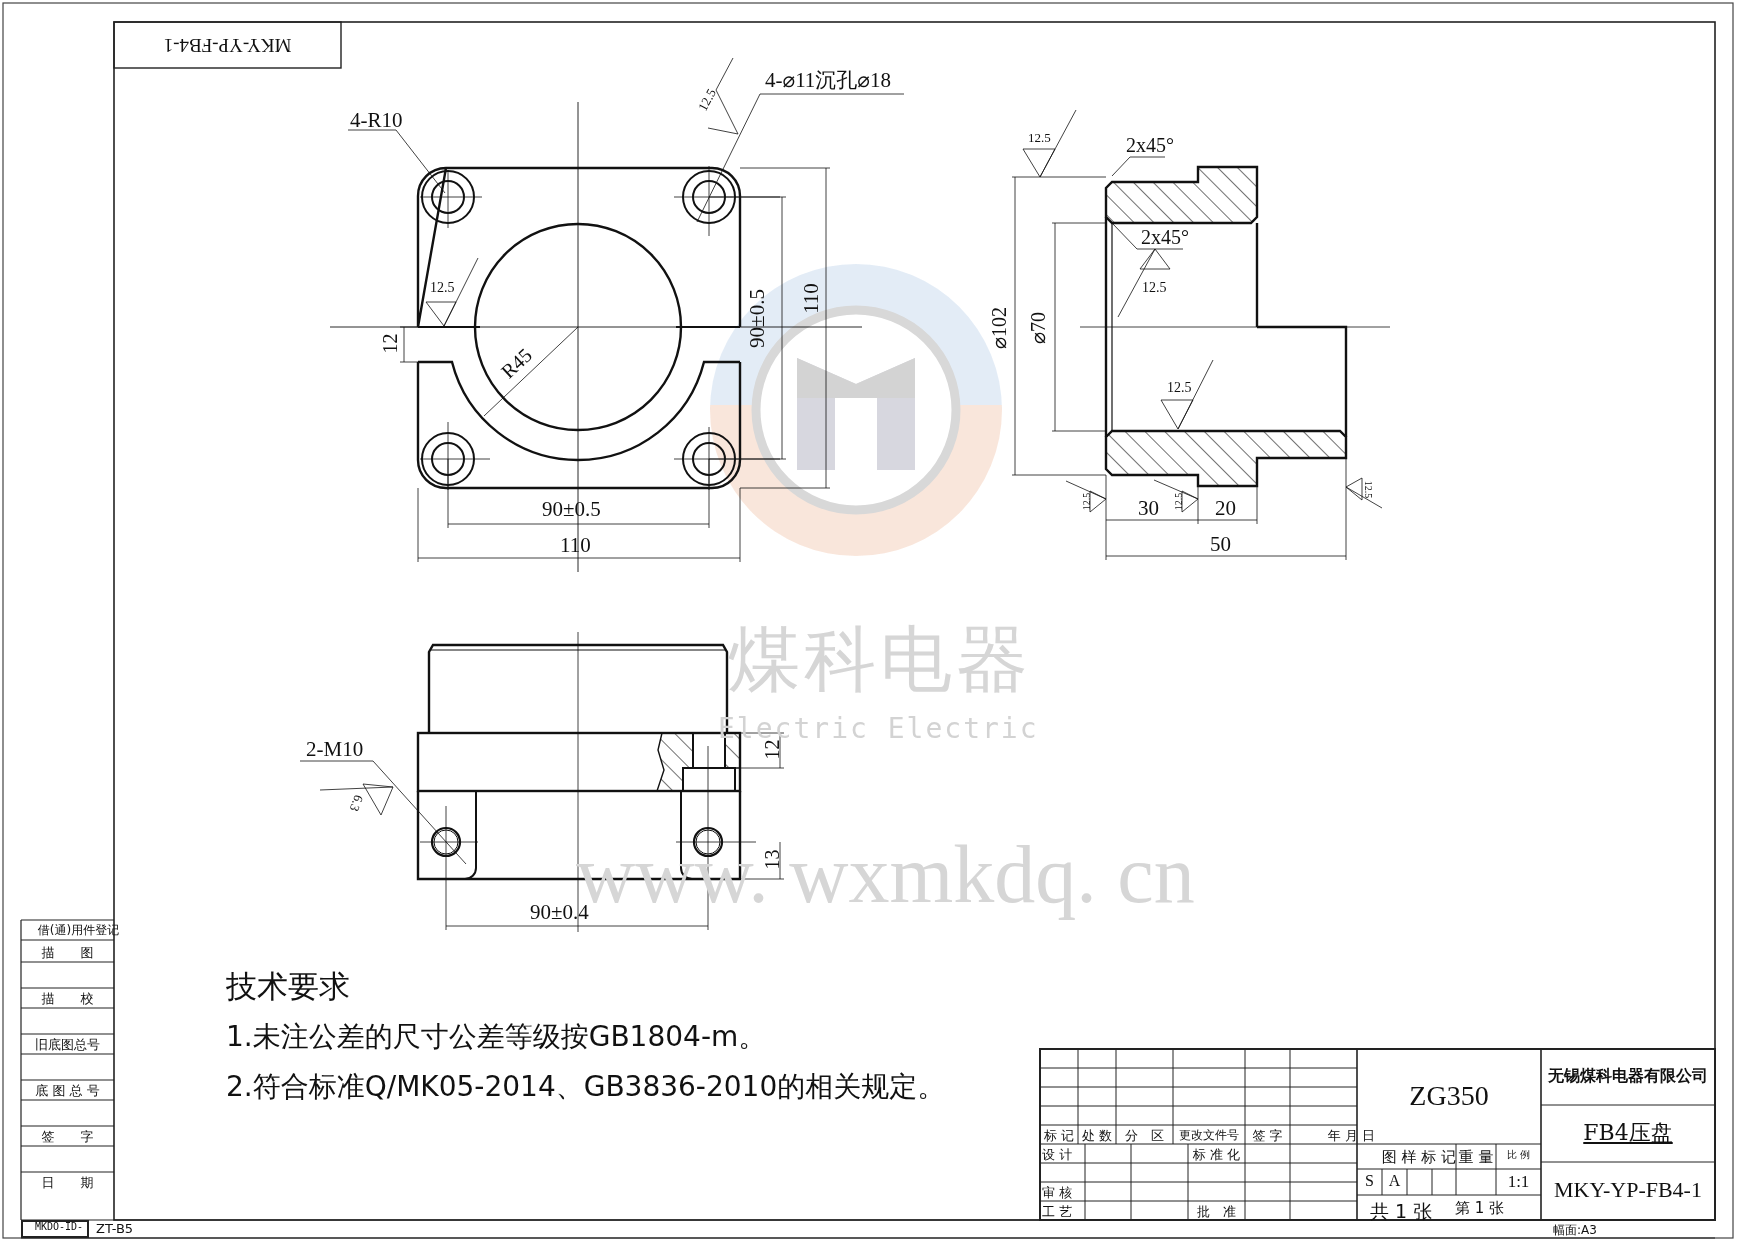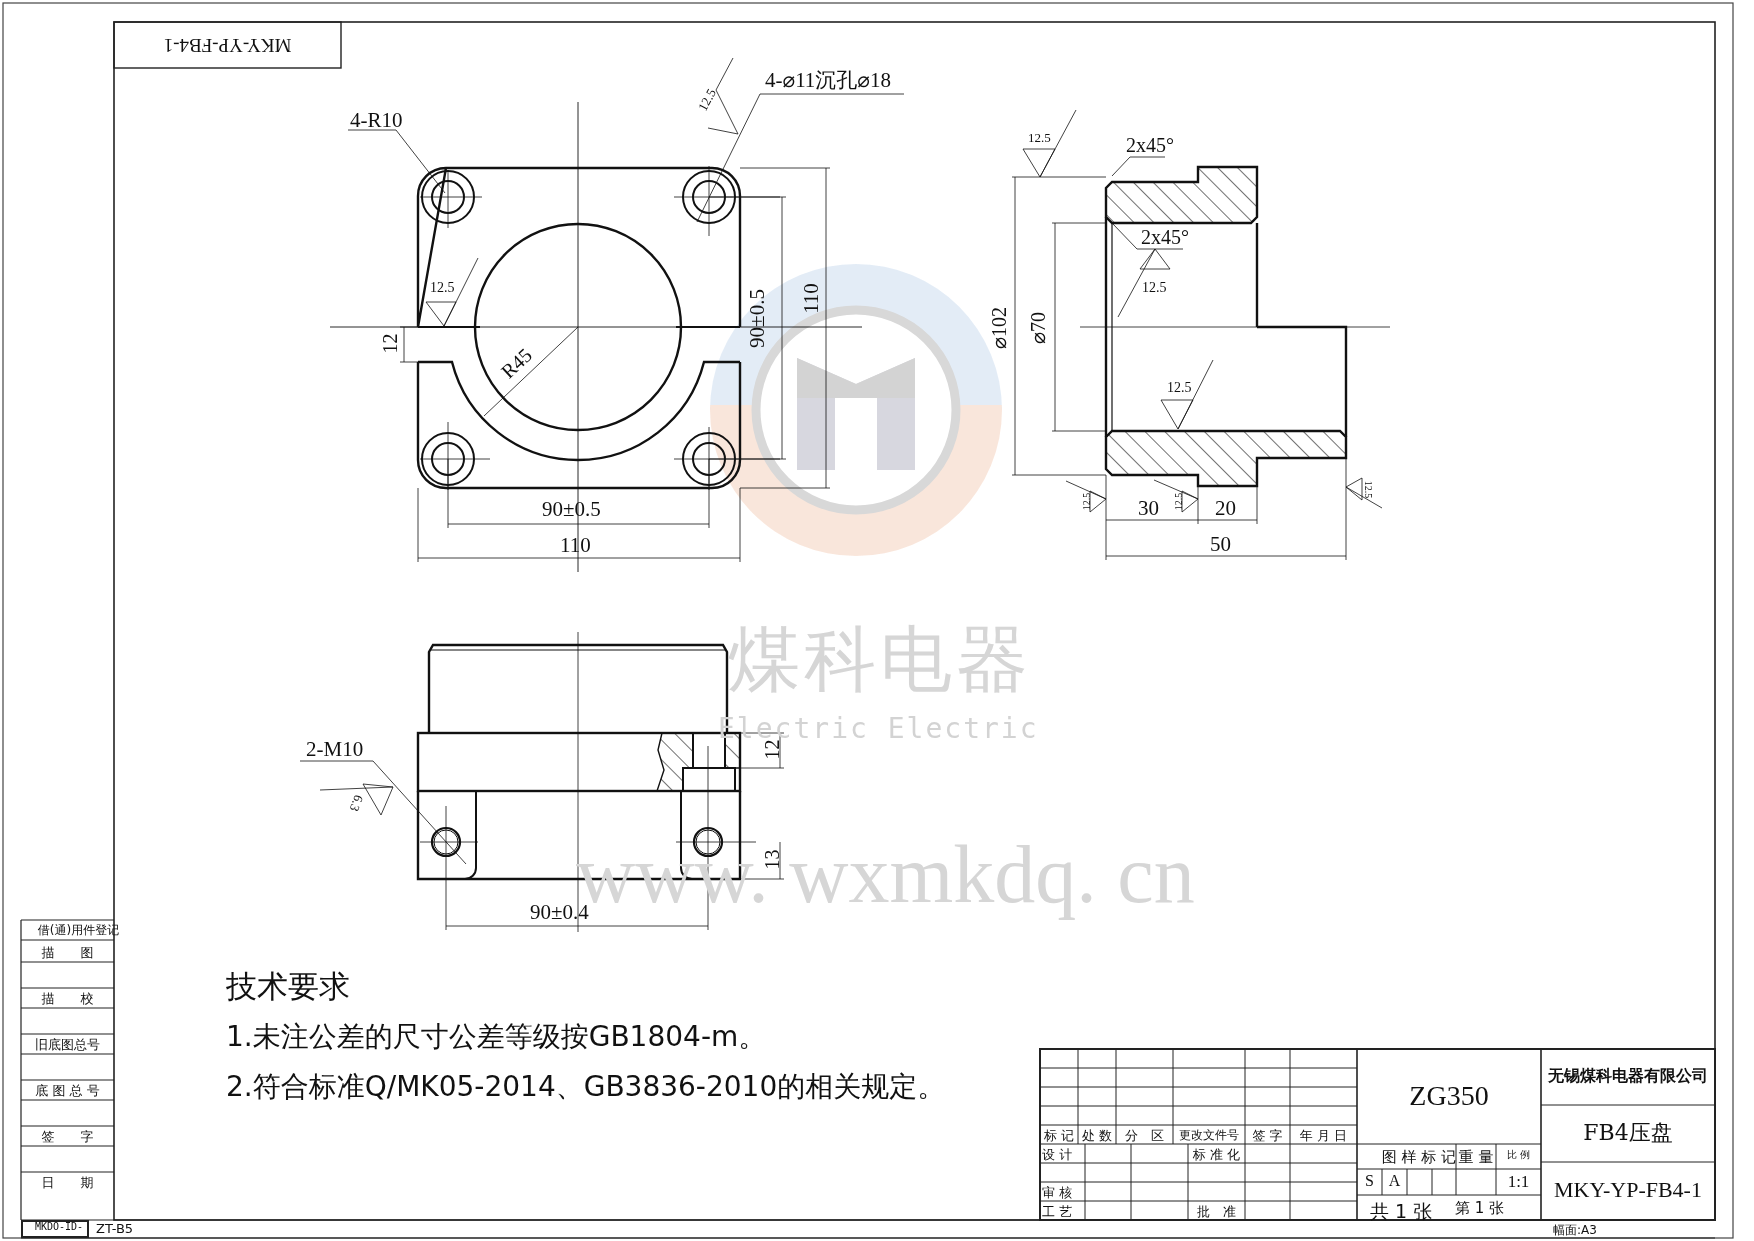--- a/index.html
+++ b/index.html
@@ -301,33 +301,33 @@
 
 <div class="abs" style="left:23px;top:1221px;width:72px;font-size:10px;text-align:center;font-family:'DejaVu Sans Mono',monospace;">MKDO-ID-</div>
 <div class="abs tb" style="left:96px;top:1221px;font-size:13px;">ZT-B5</div>
 <div class="abs tb" style="left:1553px;top:1222px;font-size:12px;">幅面:A3</div>
 
 <div class="abs tb" style="left:1040px;top:1127px;width:38px;text-align:center;">标 记</div>
 <div class="abs tb" style="left:1078px;top:1127px;width:38px;text-align:center;">处 数</div>
 <div class="abs tb" style="left:1116px;top:1127px;width:57px;text-align:center;">分　区</div>
 <div class="abs tb" style="left:1173px;top:1127px;width:72px;text-align:center;font-size:12px;">更改文件号</div>
 <div class="abs tb" style="left:1245px;top:1127px;width:45px;text-align:center;">签 字</div>
-<div class="abs tb" style="left:1290px;top:1127px;width:67px;text-align:center;">年 月 日</div>
+<div class="abs tb" style="left:1290px;top:1127px;width:67px;text-align:center;padding-left:28px;">年 月 日</div>
 
 <div class="abs tb" style="left:1042px;top:1146px;">设 计</div>
 <div class="abs tb" style="left:1188px;top:1146px;width:57px;text-align:center;">标 准 化</div>
 <div class="abs tb" style="left:1042px;top:1184px;">审 核</div>
 <div class="abs tb" style="left:1042px;top:1203px;">工 艺</div>
 <div class="abs tb" style="left:1188px;top:1203px;width:57px;text-align:center;">批　准</div>
 
 <div class="abs" style="left:1357px;top:1080px;width:184px;text-align:center;font-size:28px;font-family:'Liberation Serif',serif;">ZG350</div>
 <div class="abs tb" style="left:1357px;top:1148px;width:99px;text-align:right;font-size:15px;">图 样 标 记</div>
 <div class="abs tb" style="left:1456px;top:1148px;width:40px;text-align:center;font-size:15px;">重 量</div>
 <div class="abs tb" style="left:1496px;top:1148px;width:45px;text-align:center;font-size:10px;">比 例</div>
 <div class="abs" style="left:1357px;top:1172px;width:25px;text-align:center;font-size:16px;">S</div>
 <div class="abs" style="left:1382px;top:1172px;width:25px;text-align:center;font-size:16px;">A</div>
 <div class="abs" style="left:1496px;top:1172px;width:45px;text-align:center;font-size:17px;">1:1</div>
 <div class="abs tb" style="left:1370px;top:1199px;font-size:19px;">共 1 张</div>
 <div class="abs tb" style="left:1455px;top:1199px;font-size:15px;">第 1 张</div>
 
 <div class="abs tb" style="left:1541px;top:1066px;width:174px;text-align:center;font-size:16px;font-weight:bold;">无锡煤科电器有限公司</div>
-<div class="abs" style="left:1541px;top:1118px;width:174px;text-align:center;font-size:22px;font-family:'DejaVu Serif',serif;">FB4压盘</div>
+<div class="abs" style="left:1541px;top:1118px;width:174px;text-align:center;font-size:22px;font-family:'DejaVu Serif',serif;text-decoration:underline;">FB4压盘</div>
 <div class="abs" style="left:1541px;top:1177px;width:174px;text-align:center;font-size:22px;font-family:'Liberation Serif',serif;">MKY-YP-FB4-1</div>
 
 </body></html>

